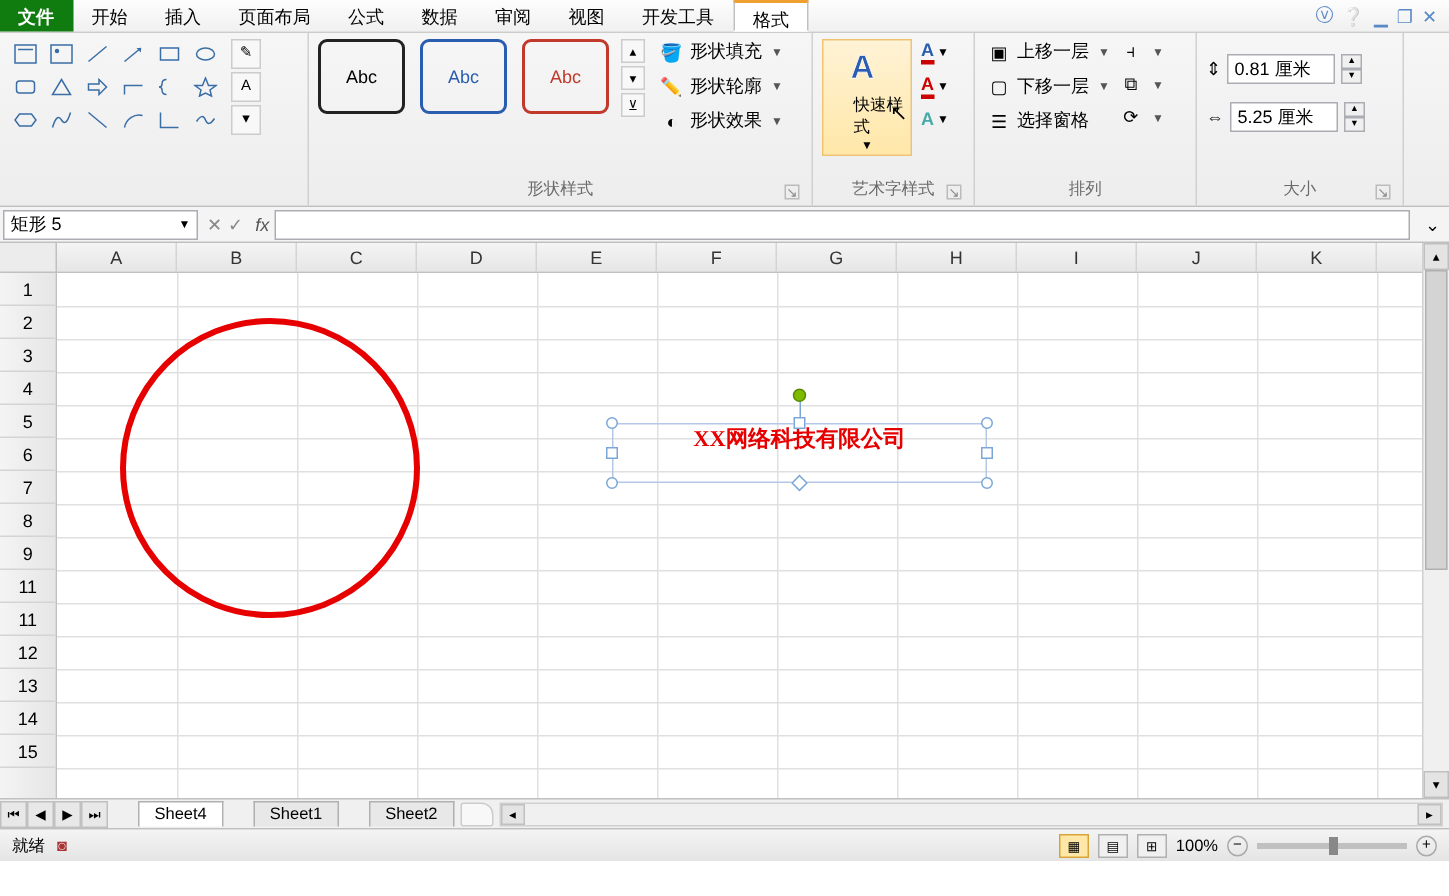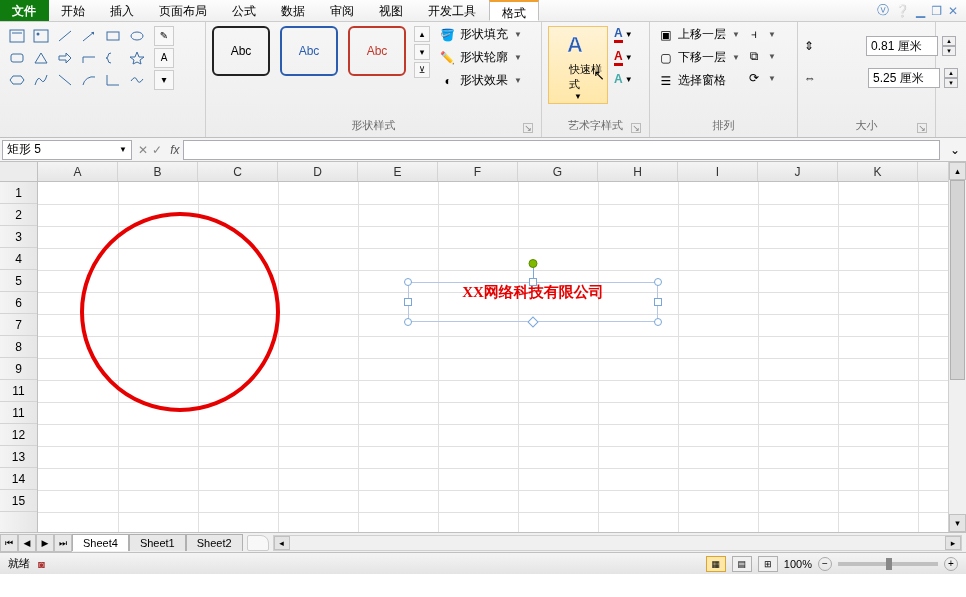--- a/index.html
+++ b/index.html
@@ -32,21 +32,21 @@
 .vitem .ic{width:16px;height:16px;display:inline-flex;align-items:center;justify-content:center;}
 .vitem .dd{font-size:8px;color:#555;margin-left:2px;}
 .bigbtn{display:flex;flex-direction:column;align-items:center;justify-content:center;width:60px;height:78px;border:1px solid #f0c36d;background:linear-gradient(#fff3d6,#ffe7a8);cursor:pointer;position:relative;}
 .bigbtn .lbl{font-size:11px;margin-top:2px;margin-left:20px;}
 .bigbtn .dd{font-size:8px;}
 .cursor-overlay{position:absolute;right:2px;top:40px;font-size:14px;pointer-events:none;}
 .wa-side{display:flex;flex-direction:column;gap:6px;margin-left:6px;}
 .wa-side .row{display:flex;align-items:center;gap:2px;cursor:pointer;}
 .size-inputs{display:flex;flex-direction:column;gap:12px;padding-top:10px;}
 .size-row{display:flex;align-items:center;gap:4px;}
-.size-row input{width:72px;height:20px;border:1px solid #abadb3;padding:0 4px;font-size:12px;margin-left:48px;}
+.size-row input{width:72px;height:20px;border:1px solid #abadb3;padding:0 4px;font-size:12px;}
 .spin{width:14px;display:flex;flex-direction:column;}
 .spin div{height:10px;border:1px solid #abadb3;background:#f0f0f0;font-size:7px;text-align:center;line-height:8px;cursor:pointer;}
 .namebox-row{height:24px;display:flex;align-items:center;border-bottom:1px solid #c0c0c0;background:#f4f4f4;}
 .namebox{width:130px;height:20px;margin:0 2px;border:1px solid #abadb3;background:#fff;display:flex;align-items:center;padding:0 4px;}
 .namebox .dd{margin-left:auto;font-size:8px;}
 .fx-controls{display:flex;align-items:center;gap:4px;margin-left:4px;color:#888;}
 .fx-label{font-style:italic;margin-left:8px;color:#555;}
 .fx-input{flex:1;height:20px;border:1px solid #abadb3;background:#fff;margin:0 4px;}
 .sheet-area{position:relative;height:370px;background:#fff;overflow:hidden;}
 .col-headers{position:absolute;left:38px;top:0;right:18px;height:20px;display:flex;background:linear-gradient(#f4f4f4,#e6e6e6);border-bottom:1px solid #c0c0c0;}
@@ -63,21 +63,21 @@
 .handle{position:absolute;width:8px;height:8px;background:#fff;border:1px solid #7aa7d8;border-radius:50%;}
 .rot-handle{position:absolute;width:9px;height:9px;background:#7fba00;border:1px solid #5a8a00;border-radius:50%;left:50%;top:-24px;transform:translateX(-50%);}
 .rot-line{position:absolute;left:50%;top:-16px;width:1px;height:16px;background:#7aa7d8;}
 .adj-handle{position:absolute;width:8px;height:8px;background:#fff;border:1px solid #7aa7d8;left:50%;bottom:-5px;transform:translateX(-50%) rotate(45deg);}
 .vscroll{position:absolute;right:0;top:0;width:18px;bottom:0;background:#f0f0f0;border-left:1px solid #d0d0d0;}
 .vscroll .arr{height:18px;background:#e4e4e4;border:1px solid #c0c0c0;text-align:center;font-size:9px;line-height:16px;cursor:pointer;}
 .vscroll .thumb{position:absolute;top:18px;left:1px;right:1px;height:200px;background:#d4d4d4;border:1px solid #b0b0b0;}
 .tabs-row{height:20px;display:flex;align-items:center;background:#f0f0f0;border-top:1px solid #c0c0c0;}
 .nav-btns{display:flex;}
 .nav-btns div{width:18px;height:18px;border:1px solid #c0c0c0;background:#e8e8e8;text-align:center;font-size:9px;line-height:16px;cursor:pointer;}
-.sheet-tab{padding:2px 10px;background:#fff;border:1px solid #b0b0b0;border-bottom:none;margin-left:0;cursor:pointer;font-size:11px;}
+.sheet-tab{padding:2px 10px;background:#fff;border:1px solid #b0b0b0;border-bottom:none;margin-left:20px;cursor:pointer;font-size:11px;}
 .sheet-tab.inactive{background:#e8e8e8;}
 .new-sheet{width:22px;height:16px;margin-left:4px;background:#f8f8f8;border:1px solid #ccc;border-radius:2px 8px 2px 2px;cursor:pointer;}
 .hscroll{flex:1;margin:0 4px;height:16px;background:#f0f0f0;border:1px solid #d0d0d0;position:relative;}
 .hscroll .arr{position:absolute;width:16px;height:14px;background:#e4e4e4;border:1px solid #c0c0c0;text-align:center;font-size:9px;line-height:12px;cursor:pointer;top:0;}
 .statusbar{height:22px;background:linear-gradient(#f4f4f4,#e4e4e4);border-top:1px solid #c0c0c0;display:flex;align-items:center;padding:0 8px;font-size:11px;}
 .statusbar .right{margin-left:auto;display:flex;align-items:center;gap:6px;}
 .view-btn{width:20px;height:16px;border:1px solid #b0b0b0;background:#f0f0f0;cursor:pointer;display:flex;align-items:center;justify-content:center;font-size:9px;}
 .view-btn.active{background:#ffe7a8;border-color:#d8a636;}
 .zoom-slider{width:100px;height:4px;background:#c0c0c0;position:relative;}
 .zoom-slider .th{position:absolute;left:48px;top:-4px;width:6px;height:12px;background:#888;}

